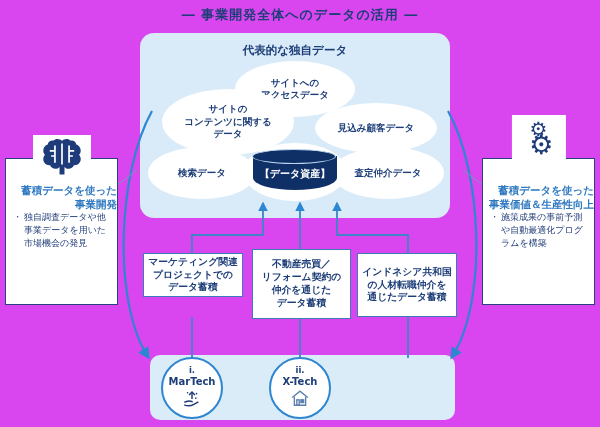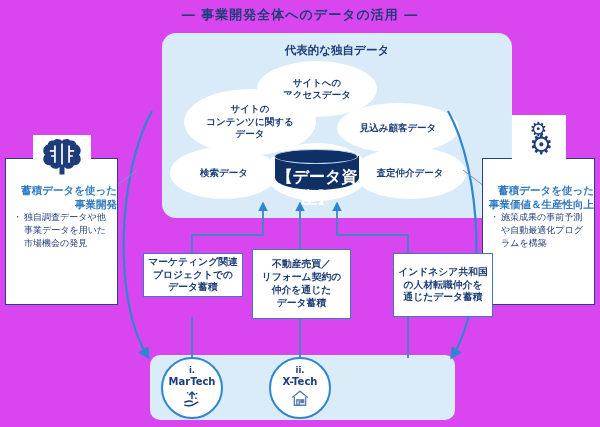--- a/index.html
+++ b/index.html
@@ -1,40 +1,40 @@
 <!DOCTYPE html>
 <html><head>
 <meta charset="utf-8">
 <style>
   html,body{margin:0;padding:0;background:#fff;}
   .stage{position:relative;width:600px;height:427px;background:#d946ef;overflow:hidden;
          font-family:"DejaVu Sans","Liberation Sans",sans-serif;}
   .page-title{position:absolute;top:6px;left:0;right:0;text-align:center;
               font-size:13px;font-weight:bold;color:#1d3e78;letter-spacing:1px;}
   
-  .central-panel{position:absolute;left:162px;top:33px;width:310px;height:185px;
-                 background:#d9ebf8;border-radius:14px;z-index:1;padding-left:40px;}
+  .central-panel{position:absolute;left:140px;top:33px;width:310px;height:185px;
+                 background:#d9ebf8;border-radius:14px;z-index:1;}
   .central-header{position:absolute;top:10px;left:0;width:100%;text-align:center;
                   font-size:11.5px;font-weight:bold;color:#1d3e78;}
   .cloud{position:absolute;background:#fff;border-radius:50%;display:flex;align-items:center;
          justify-content:center;text-align:center;font-size:9.5px;font-weight:bold;
          color:#1d3e78;white-space:pre-line;line-height:1.3;z-index:2;}
   .cloud-access{left:95px;top:28px;width:120px;height:56px;}
   .cloud-contents{left:22px;top:56px;width:132px;height:66px;}
   .cloud-prospect{left:175px;top:70px;width:122px;height:50px;}
   .cloud-search{left:8px;top:114px;width:108px;height:52px;}
   .cloud-appraisal{left:192px;top:114px;width:112px;height:52px;}
   .cloud-back{left:103px;top:110px;width:104px;height:58px;}
   
   .cylinder{position:absolute;left:113px;top:123px;width:84px;height:34px;background:#0f2f67;
             border-radius:0 0 50% 50%/0 0 12px 12px;z-index:3;}
   .cylinder::before{content:"";position:absolute;left:-1px;top:-7px;width:82px;height:13px;
             border-radius:50%;background:#0f2f67;border:1px solid #bcd8f0;}
   .cylinder-label{position:absolute;left:0;top:11px;width:100%;text-align:center;color:#fff;
-            font-size:16px;font-weight:bold;z-index:4;}
+            font-size:10px;font-weight:bold;z-index:4;}
   
   .side-panel{position:absolute;top:158px;width:113px;height:147px;background:#fff;
               border:1px solid #27427c;box-sizing:border-box;z-index:3;}
   .side-panel.left{left:5px;} .side-panel.right{left:482px;}
   .panel-icon{position:absolute;top:-24px;left:50%;transform:translateX(-50%);
               background:#fff;padding:0 6px;line-height:0;}
   .gears{color:#1f3c7a;line-height:0;display:block;height:44px;}
   .gears .g1{font-size:20px;position:relative;left:12px;top:12px;}
   .gears .g2{font-size:27px;position:relative;left:-6px;top:30px;}
   .panel-title{margin-top:24px;text-align:right;font-size:10.5px;font-weight:bold;
@@ -43,21 +43,21 @@
                  color:#27427c;}
   .panel-bullets li{position:relative;padding-left:9px;margin-bottom:6px;line-height:1.4;}
   .panel-bullets li::before{content:"・";position:absolute;left:-2px;}
   
   .acc-box{position:absolute;background:#fff;border:1.5px solid #3c7ab8;box-sizing:border-box;
            display:flex;align-items:center;justify-content:center;text-align:center;
            font-size:9.8px;font-weight:bold;color:#1d3e78;white-space:pre-line;
            line-height:1.32;z-index:3;}
   .acc-box.b1{left:143px;top:253px;width:100px;height:44px;}
   .acc-box.b2{left:252px;top:249px;width:99px;height:70px;}
-  .acc-box.b3{left:357px;top:253px;width:100px;height:64px;margin-left:36px;}
+  .acc-box.b3{left:357px;top:253px;width:100px;height:64px;}
   
   .bottom-panel{position:absolute;left:150px;top:355px;width:305px;height:65px;
                 background:#daecf8;border-radius:10px;z-index:1;}
   .tech-circle{position:absolute;top:357px;width:62px;height:62px;background:#fff;
                border:2px solid #2e86d1;border-radius:50%;box-sizing:border-box;
                display:flex;flex-direction:column;align-items:center;justify-content:center;
                z-index:3;padding-top:2px;}
   .tech-circle.c1{left:161px;} .tech-circle.c2{left:269px;} .tech-circle.c3{left:377px;}
   .circle-numeral{font-size:8.5px;font-weight:bold;color:#1d3e78;line-height:1.1;}
   .circle-name{font-size:10px;font-weight:bold;color:#1d3e78;line-height:1.1;margin-bottom:1px;}

